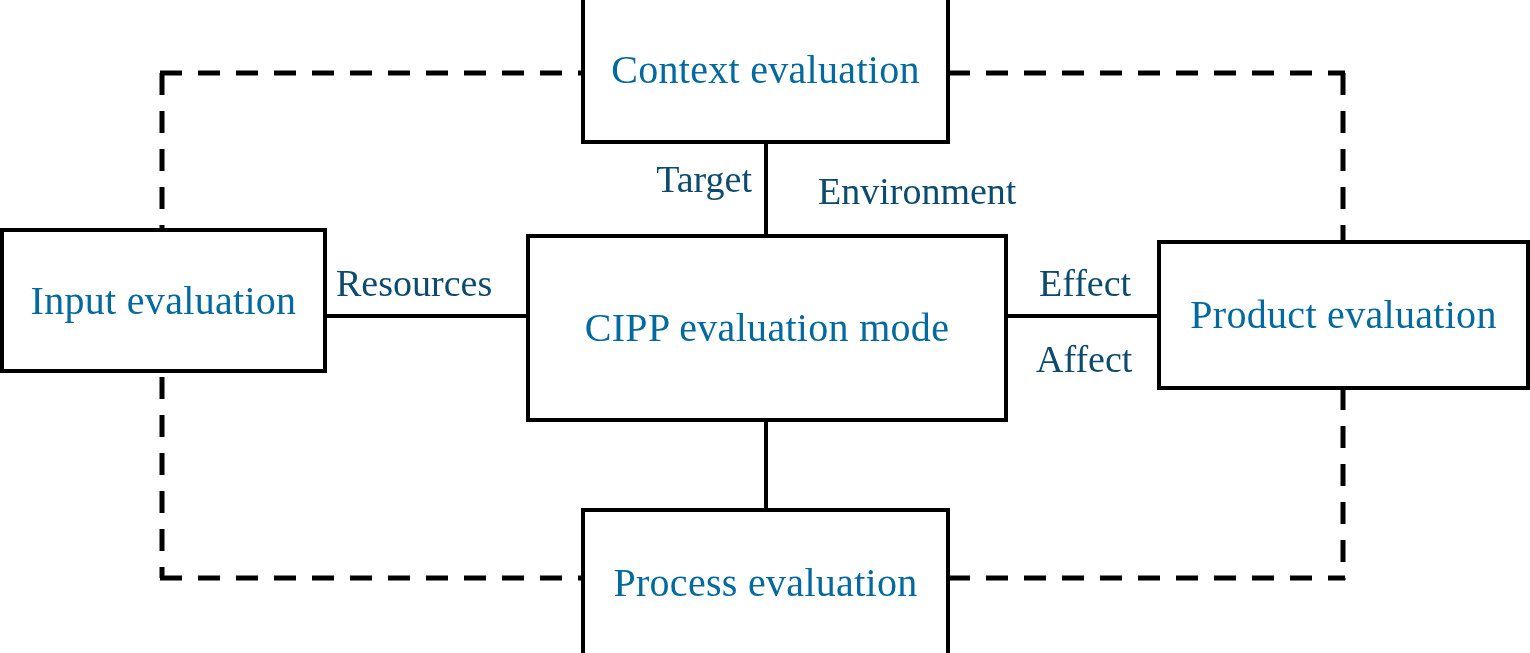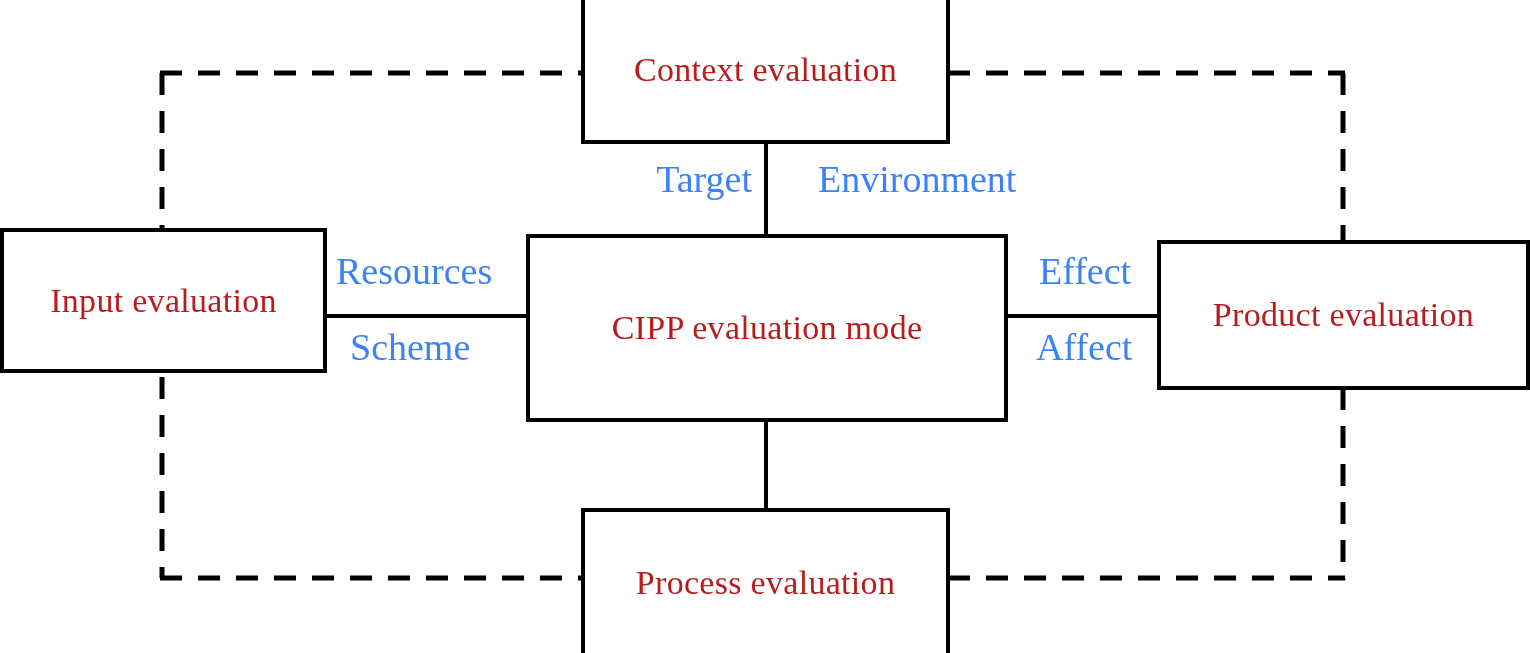--- a/index.html
+++ b/index.html
@@ -28,37 +28,37 @@
     box-sizing: border-box;
     border: 4px solid #000000;
     background: #ffffff;
     display: flex;
     align-items: center;
     justify-content: center;
     text-align: center;
   }
   .node-label {
     font-family: "Liberation Serif", "DejaVu Serif", serif;
-    font-size: 34px;
+    font-size: 40px;
     line-height: 1.1;
-    color: #b91c1c;
+    color: #0369a1;
     white-space: nowrap;
     letter-spacing: 0.3px;
   }
   .edge-label {
     position: absolute;
     font-family: "Liberation Serif", "DejaVu Serif", serif;
     font-size: 38px;
     line-height: 1;
-    color: #3b82f6;
+    color: #0c4a6e;
     white-space: nowrap;
     background: transparent;
   }
   .edge-label.align-right { text-align: right; }
-  .edge-label.align-left  { text-align: left; }
+  .edge-label.align-left  { text-align: left; margin-top: 12px; }
 </style>
 </head>
 <body>
 
 <div id="diagram-root">
 
   <svg id="diagram-svg" viewBox="0 0 1530 653">
 
     <path d="M 162 73 L 162 578" fill="none" stroke="#000000" stroke-width="5" stroke-dasharray="22 16" stroke-linecap="butt"></path>
 
@@ -102,20 +102,19 @@
   <div class="node-box" style="left:581px; top:508px; width:369px; height:149px;">
     <span class="node-label">Process evaluation</span>
   </div>
 
   <div class="edge-label align-right" style="left:456px; top:160px; width:296px;">Target</div>
 
   <div class="edge-label align-left" style="left:818px; top:160px; width:330px;">Environment</div>
 
   <div class="edge-label align-left" style="left:336px; top:252px; width:200px;">Resources</div>
 
-  <div class="edge-label align-left" style="left:350px; top:328px; width:200px;">Scheme</div>
 
   <div class="edge-label align-left" style="left:1039px; top:252px; width:160px;">Effect</div>
 
   <div class="edge-label align-left" style="left:1036px; top:328px; width:160px;">Affect</div>
 
 
 </div>
 
 </body></html>

